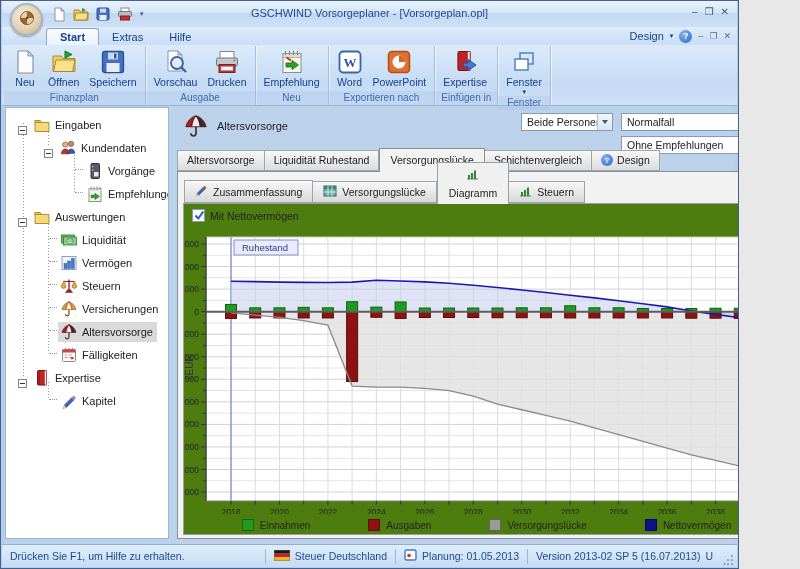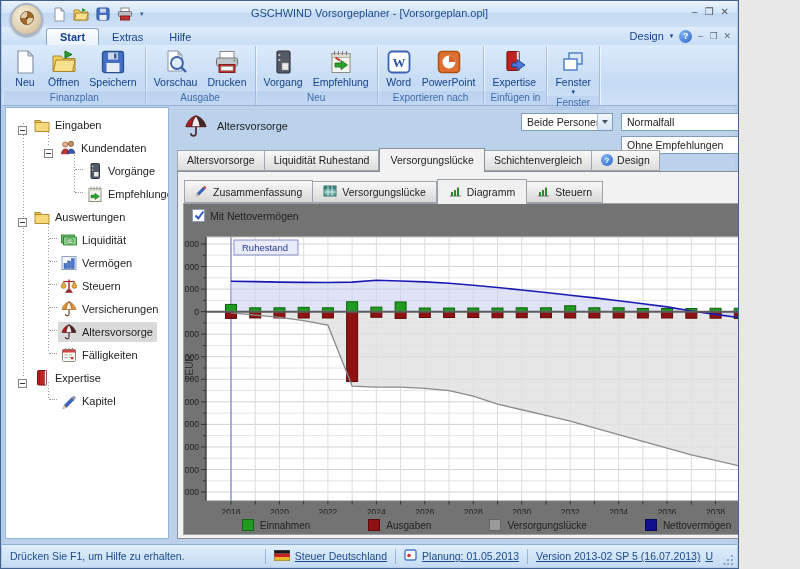--- a/index.html
+++ b/index.html
@@ -81,38 +81,38 @@
   .tab1.active{background:#f2f2f2;border:1px solid #898f98;border-bottom:none;margin-bottom:-1px;
     padding:5px 10px 6px 10px;position:relative;z-index:3;}
   .bigbox{position:absolute;left:4px;top:65px;width:619px;height:368px;background:#f2f2f2;
     border:1px solid #898f98;}
   .subtabs{position:absolute;left:6px;top:8px;height:23px;display:flex;align-items:flex-end;z-index:3;}
   .tab2{padding:3px 10px;font-size:10.5px;color:#222;cursor:pointer;white-space:nowrap;
     background:linear-gradient(#f8f8f8,#d8d8d8);border:1px solid #a0a4ac;border-left:none;
     display:flex;align-items:center;gap:5px;}
   .tab2:first-child{border-left:1px solid #a0a4ac;}
   .tab2.active{background:#f0f0f0;border:1px solid #9aa0a8;border-bottom:none;margin-bottom:-1px;
-    padding:5px 11px 5px 11px;position:relative;}
-  .subbox{position:absolute;left:5px;top:31px;right:5px;bottom:3px;background:#737373;
+    padding:5px 11px 5px 11px;position:relative;flex-direction:column;}
+  .subbox{position:absolute;left:5px;top:31px;right:5px;bottom:3px;background:#4d7c0f;
     border:1px solid #9aa0a8;}
   .chkrow{position:absolute;left:8px;top:5px;display:flex;align-items:center;gap:5px;
     font-size:10.5px;color:#222;cursor:pointer;}
   .chkbox{width:13px;height:13px;background:#fff;border:1px solid #8a9ab0;position:relative;}
   .chkbox svg{position:absolute;left:0;top:-1px;}
   .chartsvg{position:absolute;left:0;top:22px;}
   .legend{position:absolute;left:0;right:0;top:312px;height:18px;display:flex;
     justify-content:center;gap:58px;align-items:center;font-size:10px;color:#222;}
   .lg-item{display:flex;align-items:center;gap:6px;}
   .lg-sw{width:12px;height:12px;display:inline-block;}
   
   .statusbar{position:absolute;left:1px;right:1px;top:543px;height:23px;
     background:linear-gradient(#dfeefb,#c6dcf3);border-top:1px solid #8fb0d4;
     font-size:10.5px;color:#1e4a8c;display:flex;align-items:center;}
   .sb-left{padding-left:8px;flex:1;}
-  .sb-item{display:flex;align-items:center;gap:5px;padding:0 8px;height:15px;text-decoration:underline;}
+  .sb-item{display:flex;align-items:center;gap:5px;padding:0 8px;height:15px;}
   .sb-sep{width:1px;height:15px;background:#9ab6d6;}
   .sb-grip{width:12px;height:18px;margin:0 2px 0 2px;align-self:flex-end;cursor:nwse-resize;}
 </style>
 </head>
 <body>
 
 <div class="win">
 
   <div class="titlebar">
     <div class="orb">
@@ -242,31 +242,20 @@
               </svg>
           </span>
           <span class="rlab">Drucken</span>
         </div>
       </div>
       <div class="rglabel">Ausgabe</div>
     </div>
 
     <div class="rgroup">
       <div class="rbuttons">
-        <div class="rbtn">
-          <span class="ric">
-            <svg width="26" height="26" viewBox="0 0 26 26">
-                <rect x="7" y="2" width="13" height="22" rx="1.5" fill="#555b66" stroke="#30343c" stroke-width="1.2"></rect>
-                <circle cx="9.3" cy="6" r="1.1" fill="#c8c8c8"></circle>
-                <circle cx="9.3" cy="11" r="1.1" fill="#c8c8c8"></circle>
-                <rect x="12" y="14" width="6.5" height="7" fill="#e8e8e8" stroke="#999" stroke-width=".5"></rect>
-              </svg>
-          </span>
-          <span class="rlab">Vorgang</span>
-        </div>
         <div class="rbtn">
           <span class="ric">
             <svg width="26" height="26" viewBox="0 0 26 26">
                 <rect x="4" y="4.5" width="18" height="19" fill="#f6f6ee" stroke="#8f8f85"></rect>
                 <rect x="4" y="4.5" width="18" height="4" fill="#dcdcd0" stroke="#8f8f85" stroke-width=".6"></rect>
                 <path d="M6.5 2 v4 M10.5 2 v4 M14.5 2 v4 M18.5 2 v4" stroke="#7a7a7a" stroke-width="1"></path>
                 <path d="M7 14 h6 v-2.6 l6.5 4.6 -6.5 4.6 V18 h-6 z" fill="#2ca02c" stroke="#1a701a" stroke-width=".8"></path>
                 <path d="M12 11.5 l-4.5 -3" stroke="#c03030" stroke-width="2"></path>
               </svg>
           </span>

